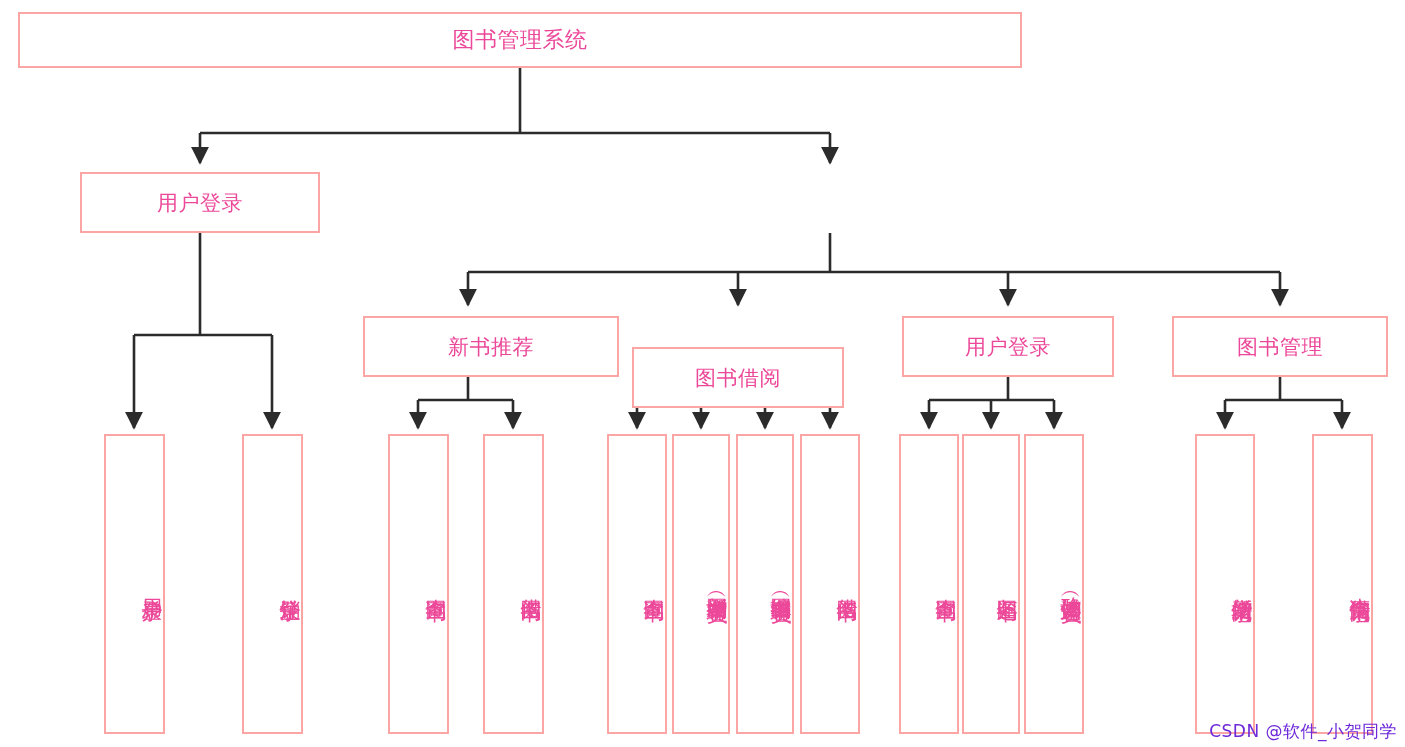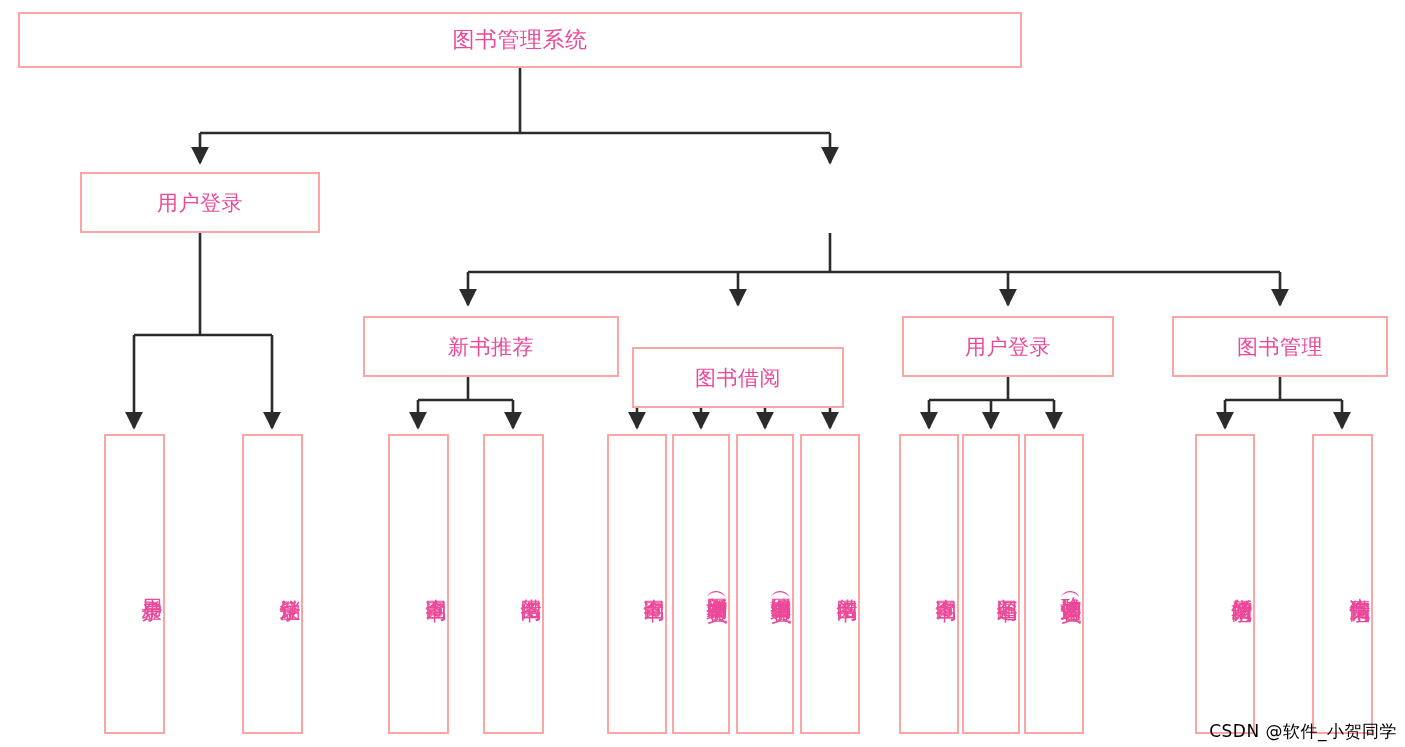--- a/index.html
+++ b/index.html
@@ -56,21 +56,21 @@
     white-space: nowrap;
   }
   .node.root {
     font-size: 22px;
   }
   #watermark {
     position: absolute;
     right: 8px;
     bottom: 4px;
     font-size: 17px;
-    color: #000000;
+    color: #6d28d9;
     letter-spacing: 0.5px;
     white-space: nowrap;
     font-family: "DejaVu Sans", "Liberation Sans", sans-serif;
   }
 </style>
 </head>
 <body>
 
 <div id="canvas">
 

